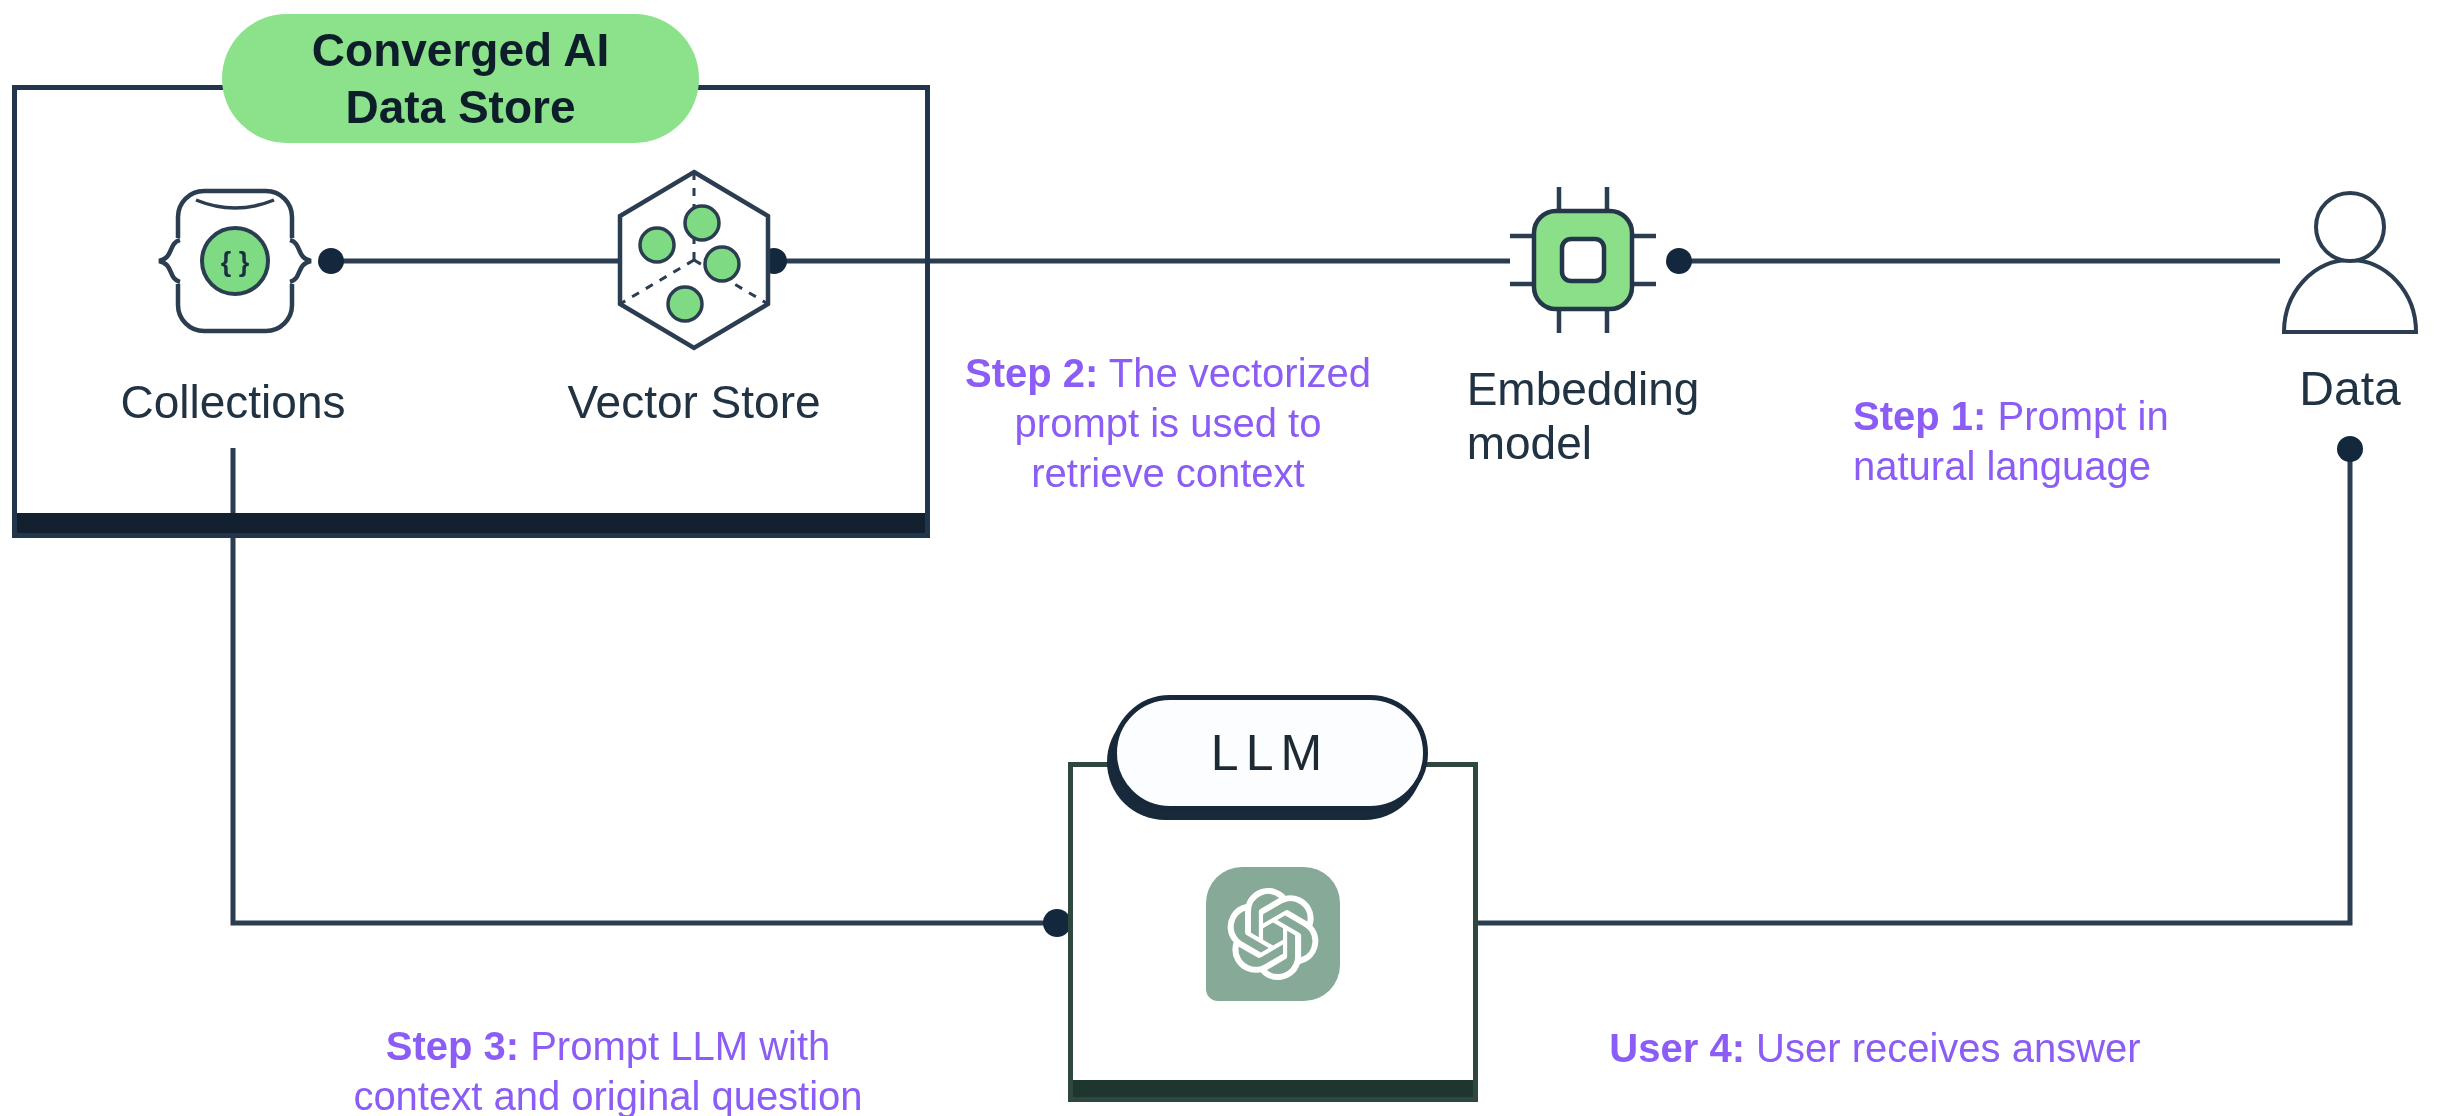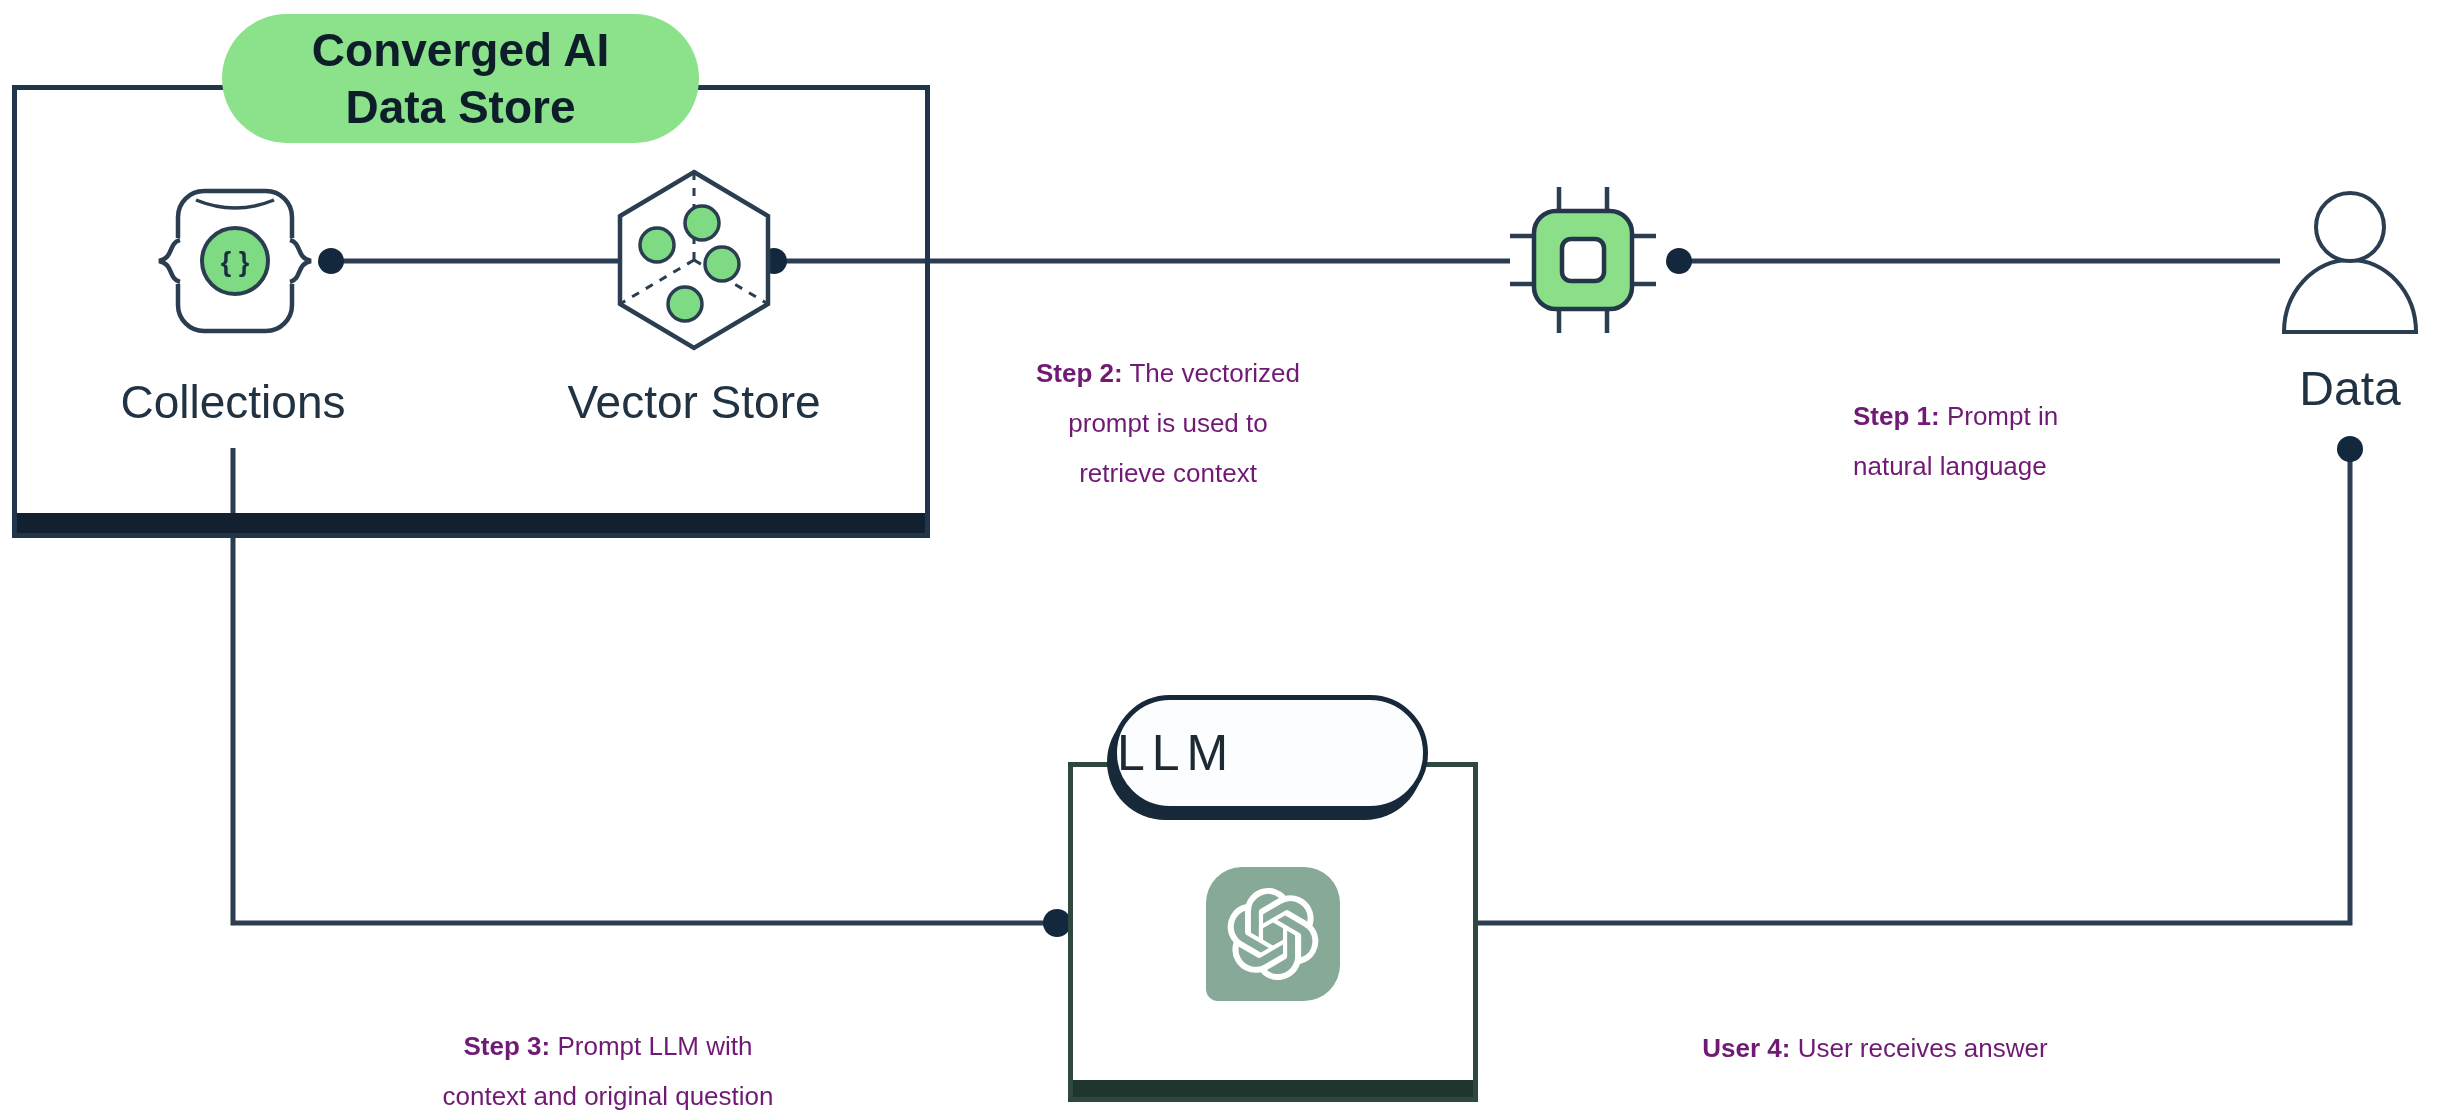--- a/index.html
+++ b/index.html
@@ -28,38 +28,38 @@
   
   .llm-box{
     position:absolute;left:1068px;top:762px;width:410px;height:340px;
     border:5px solid #2e473f;box-sizing:border-box;background:#ffffff;z-index:2;
   }
   .llm-box .bar{position:absolute;left:0;right:0;bottom:0;height:17px;background:#1e3530;}
 
   .llm-pill{
     position:absolute;left:1112px;top:695px;width:316px;height:116px;border-radius:60px;
     background:#fbfdfe;border:5px solid #16283a;box-sizing:border-box;
-    display:flex;align-items:center;justify-content:flex-start;
+    display:flex;align-items:center;justify-content:center;
     font-size:50px;letter-spacing:7px;color:#1d2a33;
     box-shadow:-5px 9px 0 0 #182a3a;z-index:4;
   }
 
   .openai-tile{
     position:absolute;left:1206px;top:867px;width:134px;height:134px;
     background:#87a998;border-radius:36px 36px 36px 12px;
     display:flex;align-items:center;justify-content:center;z-index:3;
   }
 
   
   .lbl{
     position:absolute;color:#213343;font-size:46px;line-height:56px;
     text-align:left;transform:translateX(-50%);white-space:pre-line;z-index:3;
   }
   .step{
-    position:absolute;color:#701a75;font-size:26px;line-height:50px;
+    position:absolute;color:#8b5cf6;font-size:40px;line-height:50px;
     white-space:pre-line;z-index:3;
   }
   .step b{font-weight:700;}
   .step.centered{transform:translateX(-50%);text-align:center;}
 </style>
 </head>
 <body>
 
 <div class="canvas">
 
@@ -123,20 +123,22 @@
       <line x1="51" y1="124" x2="51" y2="148"></line>
         <line x1="99" y1="124" x2="99" y2="148"></line>
       <line x1="26" y1="51" x2="2" y2="51"></line>
         <line x1="26" y1="99" x2="2" y2="99"></line>
       <line x1="124" y1="51" x2="148" y2="51"></line>
         <line x1="124" y1="99" x2="148" y2="99"></line>
     </g>
     <rect x="26" y="26" width="98" height="98" rx="22" fill="#8adf88" stroke="#24364a" stroke-width="4.5"></rect>
     <rect x="54" y="54" width="42" height="42" rx="9" fill="#ffffff" stroke="#24364a" stroke-width="4.5"></rect>
   </svg>
+  <div class="lbl" style="left:1583px;top:362px;line-height:54px;">Embedding
+model</div>
 
   <svg class="icon-svg" style="left:2280px;top:190px;" width="140" height="146" viewBox="0 0 140 146">
     <path d="M 4 142 A 66 72 0 0 1 136 142 Z" fill="#ffffff" stroke="#2b3d50" stroke-width="4"></path>
     <circle cx="70" cy="37" r="34" fill="#ffffff" stroke="#2b3d50" stroke-width="4"></circle>
   </svg>
   <div class="lbl" style="left:2350px;top:361px;font-size:48px;">Data</div>
 
   <div class="step" style="left:1853px;top:341px;">
     <b>Step 1:</b><span> Prompt in
 natural language</span>

